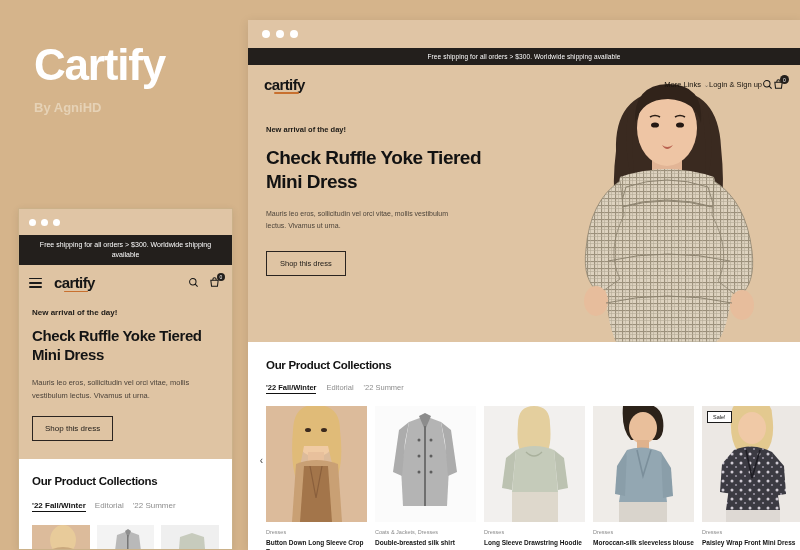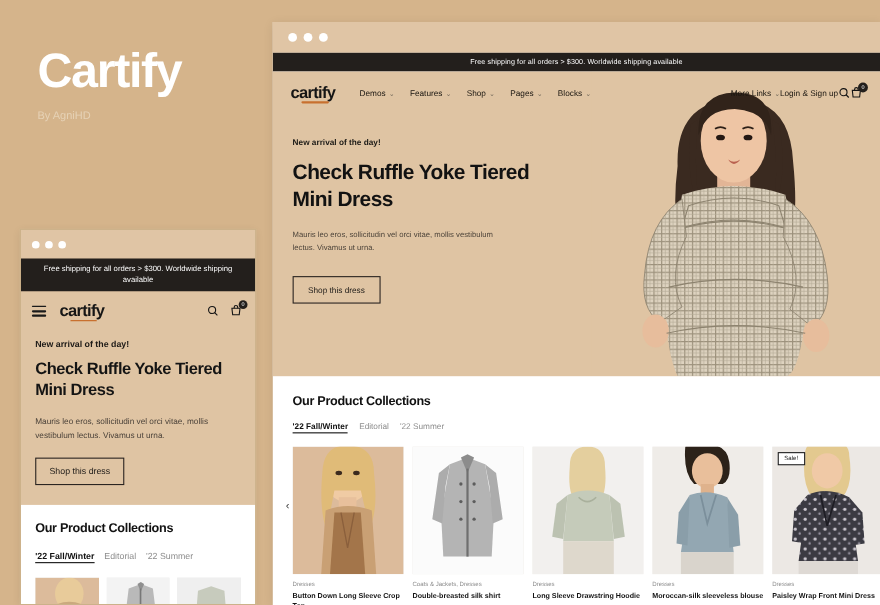--- a/index.html
+++ b/index.html
@@ -18,21 +18,21 @@
   }
   .promo-title {
     font-size: 44px; font-weight: 700; color: #ffffff;
     letter-spacing: -1.2px; line-height: 1.05;
   }
   .promo-sub {
     font-size: 26px; font-weight: 300; color: #f3e6d4;
     margin-top: 6px; letter-spacing: -0.2px;
   }
   .promo-by {
-    font-size: 10px; font-weight: 400; color: #e6d2b6;
+    font-size: 13px; font-weight: 700; color: #e6d2b6;
     margin-top: 12px;
   }
 
   
   .mobile {
     position: absolute; left: 18px; top: 208px;
     width: 215px; height: 342px;
     background: #ddc09d;
     border: 1px solid #cbb189;
     overflow: hidden;
@@ -330,42 +330,20 @@
           <ellipse cx="204" cy="240" rx="12" ry="15" fill="#e7bd9c"></ellipse>
 
           <path d="M70 196 Q129 182 192 196" stroke="#8d836f" stroke-width="1" fill="none"></path>
           <path d="M68 238 Q129 224 194 238" stroke="#8d836f" stroke-width="1" fill="none"></path>
         </g>
       </svg>
     </div>
 
     <div class="d-nav">
       <div class="d-logo">cartify</div>
-      <div class="d-menu">
-        <div class="d-menu-item">
-          <span>Demos</span>
-          <span class="d-caret">⌄</span>
-        </div>
-        <div class="d-menu-item">
-          <span>Features</span>
-          <span class="d-caret">⌄</span>
-        </div>
-        <div class="d-menu-item">
-          <span>Shop</span>
-          <span class="d-caret">⌄</span>
-        </div>
-        <div class="d-menu-item">
-          <span>Pages</span>
-          <span class="d-caret">⌄</span>
-        </div>
-        <div class="d-menu-item">
-          <span>Blocks</span>
-          <span class="d-caret">⌄</span>
-        </div>
-      </div>
       <div class="d-nav-sp"></div>
       <div class="d-right">
         <div class="d-menu-item">
           <span>More Links</span>
           <span class="d-caret">⌄</span>
         </div>
         <div class="d-menu-item">Login &amp; Sign up</div>
         <div class="d-icon">
           <svg width="11" height="11" viewBox="0 0 24 24" fill="none" stroke="currentColor" stroke-width="2.2">
             <circle cx="10.5" cy="10.5" r="7"></circle>

